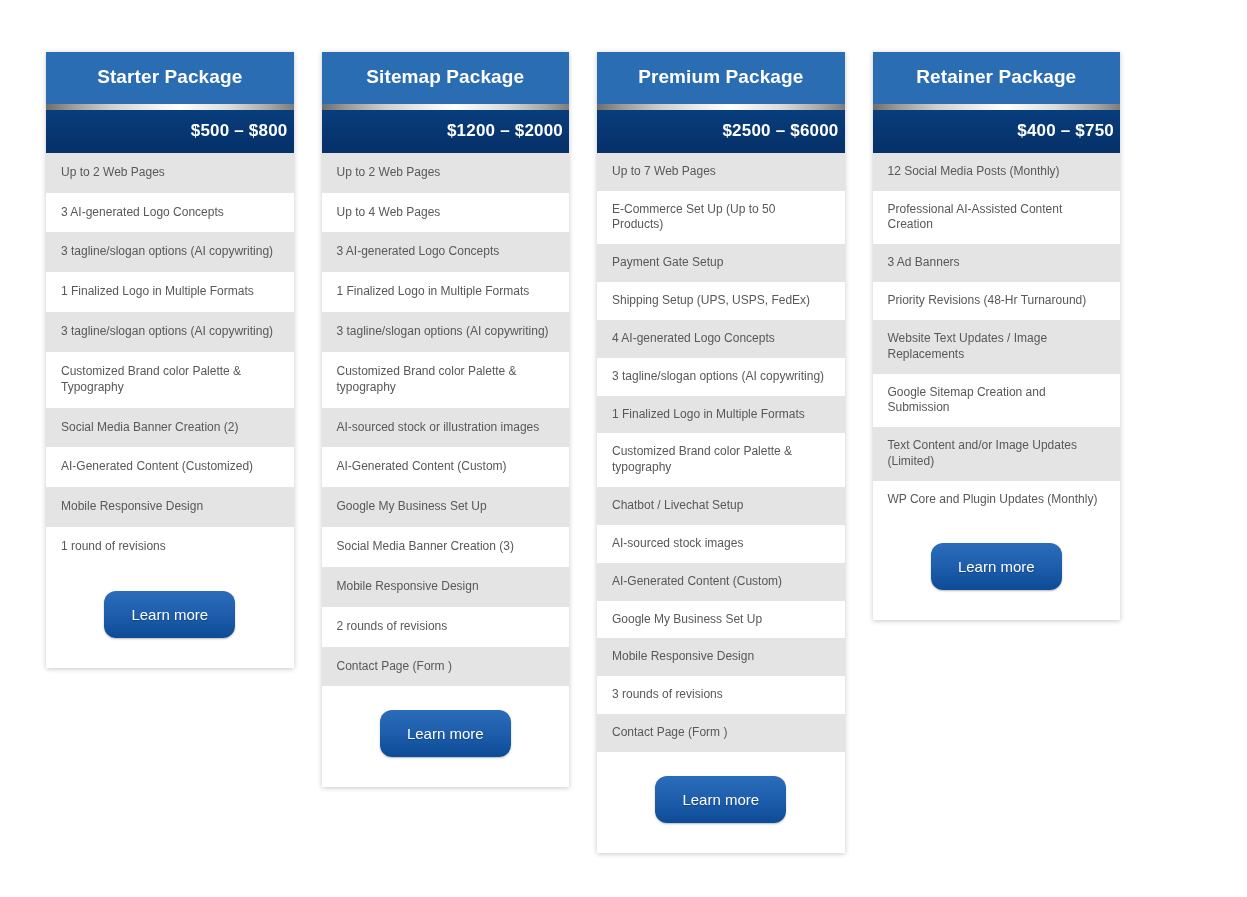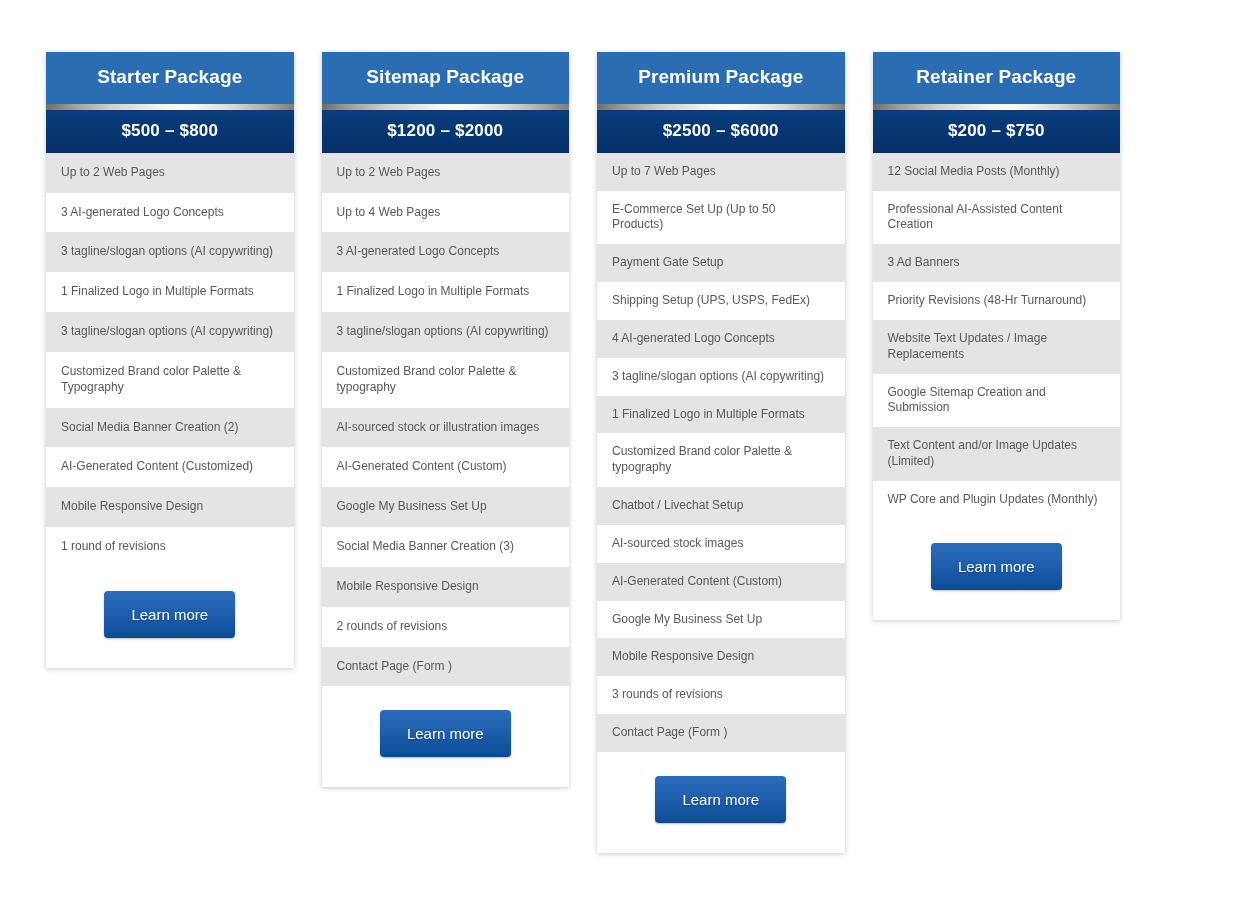--- a/index.html
+++ b/index.html
@@ -55,21 +55,21 @@
        #f4f4f4 46%, #ffffff 54%,
        #dcdcdc 74%, #a8a8a8 90%, #7c7c7c 100%);
   }
 
   .card-price {
     background: #06386f;
     background: linear-gradient(to bottom, #083d7c 0%, #063068 100%);
     color: #ffffff;
     font-size: 17px;
     font-weight: bold;
-    text-align: center;
+    text-align: right;
     padding: 11px 6px 12px 6px;
     letter-spacing: 0.2px;
   }
 
   .features {
     list-style: none;
     margin: 0;
     padding: 0;
   }
 
@@ -97,21 +97,21 @@
   }
 
   .cta-button {
     display: inline-block;
     border: 0;
     cursor: pointer;
     color: #ffffff;
     font-family: "Liberation Sans", sans-serif;
     font-size: 15px;
     padding: 15px 27px;
-    border-radius: 4px;
+    border-radius: 12px;
     background: linear-gradient(to bottom, #2b6dba 0%, #1f5fad 45%, #0d4b96 100%);
     box-shadow: 0 1px 2px rgba(0,0,0,0.28);
     text-shadow: 0 1px 1px rgba(0,0,0,0.25);
   }
 </style>
 </head>
 <body>
 
 <div id="pricing-table">
   <div class="cards">
@@ -173,21 +173,21 @@
           <li>Google My Business Set Up</li>
           <li>Mobile Responsive Design</li>
           <li>3 rounds of revisions</li>
           <li>Contact Page (Form )</li>
         </ul>
         <div class="cta-wrap"><button class="cta-button">Learn more</button></div>
       </div>
       <div class="card compact">
         <div class="card-title">Retainer Package</div>
         <div class="card-divider"></div>
-        <div class="card-price">$200 – $750</div>
+        <div class="card-price">$400 – $750</div>
         <ul class="features">
           <li>12 Social Media Posts (Monthly)</li>
           <li>Professional AI-Assisted Content Creation</li>
           <li>3 Ad Banners</li>
           <li>Priority Revisions (48-Hr Turnaround)</li>
           <li>Website Text Updates / Image Replacements</li>
           <li>Google Sitemap Creation and Submission</li>
           <li>Text Content and/or Image Updates (Limited)</li>
           <li>WP Core and Plugin Updates (Monthly)</li>
         </ul>

